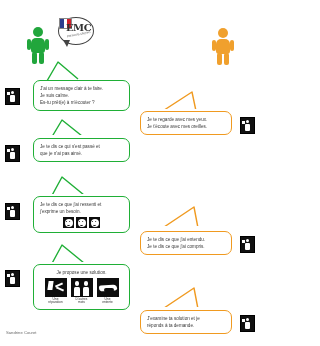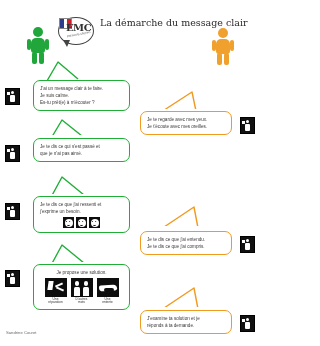--- a/index.html
+++ b/index.html
@@ -296,21 +296,20 @@
       <div class="logo-tail"></div>
       <div class="logo-flag">
         <span class="flag-b"></span>
           <span class="flag-w"></span>
           <span class="flag-r"></span>
       </div>
       <div class="logo-emc">EMC</div>
       <div class="logo-sub">parcours citoyen</div>
     </div>
 
-    <div id="header-title">La démarche du message clair</div>
   </div>
 
   <div class="figure fig-green">
     <div class="fig-head green-fill"></div>
     <div class="fig-arm-l green-fill"></div>
     <div class="fig-arm-r green-fill"></div>
     <div class="fig-body green-fill"></div>
     <div class="fig-leg-l green-fill"></div>
     <div class="fig-leg-r green-fill"></div>
   </div>

